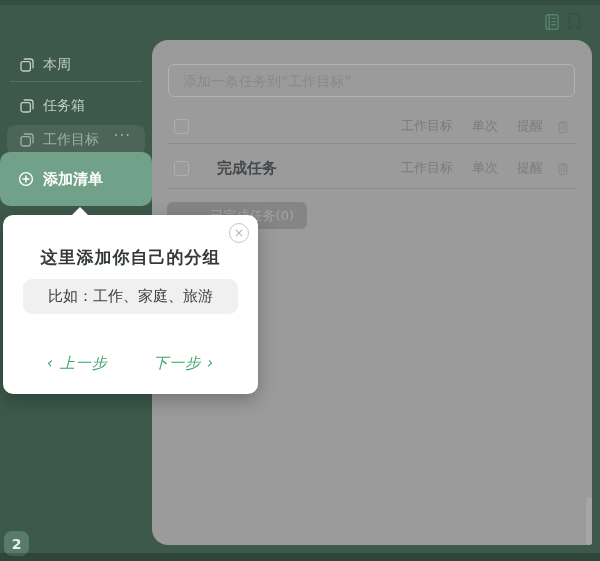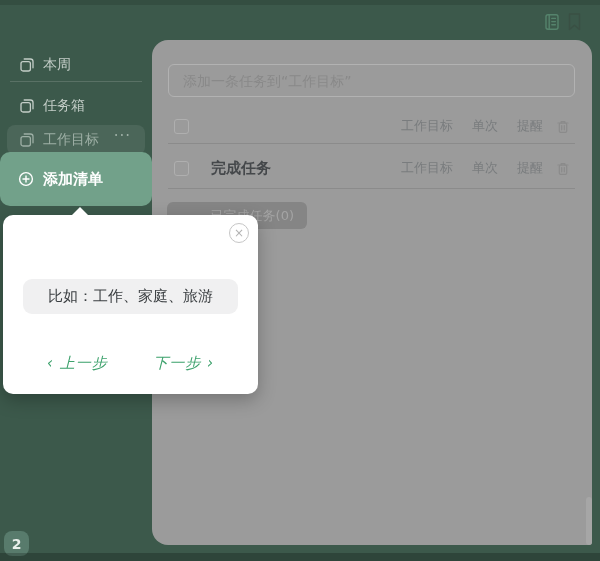--- a/index.html
+++ b/index.html
@@ -30,21 +30,21 @@
   .panel{position:absolute;left:152px;top:40px;width:440px;height:505px;background:#9B9B9B;
          border-radius:16px 16px 3px 16px;}
   .task-input{position:absolute;left:168px;top:64px;width:407px;height:33px;box-sizing:border-box;
               border:1px solid #B2B2B2;border-radius:6px;background:transparent;outline:none;
               padding:0 14px;font-size:14px;color:#6F6F6F;font-family:inherit;}
   .task-input::placeholder{color:#898989;opacity:1;}
   .task-row{position:absolute;left:174px;width:396px;height:32px;display:flex;align-items:center;}
   .row-0{top:110px;} .row-1{top:152px;}
   .checkbox{width:15px;height:15px;border:1.5px solid #AFAFAF;border-radius:3px;box-sizing:border-box;
             background:transparent;flex:none;}
-  .task-title{flex:1;margin-left:22px;font-size:15px;font-weight:bold;color:#45484B;white-space:nowrap;}
+  .task-title{flex:1;margin-left:28px;font-size:15px;font-weight:bold;color:#45484B;white-space:nowrap;}
   .meta{font-size:13px;color:#797C7E;margin-left:19px;white-space:nowrap;}
   .trash-btn{margin-left:13px;flex:none;display:flex;}
   .row-divider{position:absolute;left:168px;width:407px;height:1px;background:rgba(0,0,0,0.10);}
   .div-0{top:143px;} .div-1{top:188px;}
   .completed-btn{position:absolute;left:167px;top:202px;width:140px;height:27px;background:#858585;
                  border:none;border-radius:6px;color:#A4A4A4;font-size:13px;text-align:right;
                  padding:0 13px 0 0;line-height:27px;box-sizing:border-box;font-family:inherit;}
   .scroll-thumb{position:absolute;left:586px;top:497px;width:6px;height:48px;background:#A6A6A6;border-radius:3px;}
 
   
@@ -167,20 +167,21 @@
   </div>
   <div class="row-divider div-1"></div>
 
   <button class="completed-btn">已完成任务(0)</button>
 
   <div class="scroll-thumb"></div>
 
   <div class="tooltip">
     <div class="tooltip-arrow"></div>
     <button class="tooltip-close">×</button>
+    <div class="tooltip-title">这里添加你自己的分组</div>
     <div class="tooltip-example">比如：工作、家庭、旅游</div>
     <button class="tooltip-link link-prev">‹ 上一步</button>
     <button class="tooltip-link link-next">下一步 ›</button>
   </div>
 
   <div class="page-badge">2</div>
 
   <div class="bottom-edge"></div>
 </div>
 

